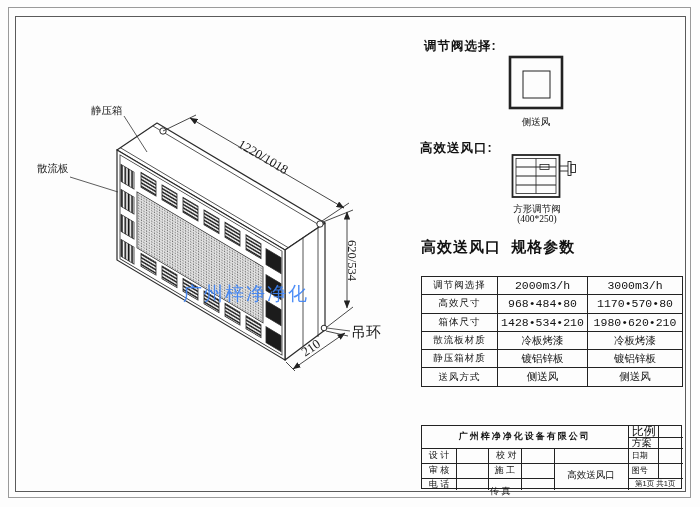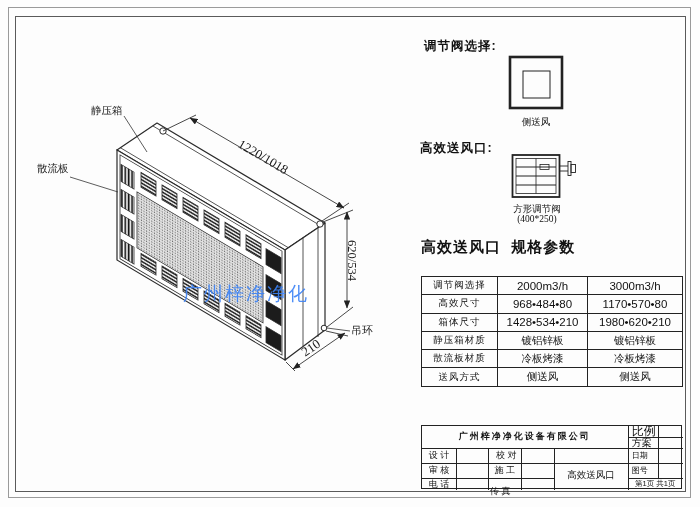--- a/index.html
+++ b/index.html
@@ -15,21 +15,21 @@
        text-align:center;white-space:nowrap;}
   .watermark{font-size:19px;color:#3b82f6;letter-spacing:2px;opacity:.9;white-space:nowrap;}
   .sec-title{font-size:12.5px;font-weight:bold;letter-spacing:1px;white-space:nowrap;}
   .caption{font-size:9.5px;text-align:center;white-space:nowrap;}
   .spec-title{font-size:15px;font-weight:bold;white-space:pre;letter-spacing:1px;}
   table.spec{position:absolute;left:421px;top:276px;width:261px;border-collapse:collapse;
              table-layout:fixed;}
   table.spec td{border:1px solid #222;height:17.3px;text-align:center;vertical-align:middle;
                 padding:0;overflow:hidden;white-space:nowrap;}
   table.spec td.k{font-size:9.5px;letter-spacing:1px;}
-  table.spec td.v{font-family:Liberation Sans, sans-serif;font-size:11.5px;}
+  table.spec td.v{font-family:Liberation Mono, monospace;font-size:11.5px;}
   .tb{position:absolute;left:421px;top:425px;width:261px;height:64px;
       border:1.5px solid #222;box-sizing:border-box;}
   .tb .ln{position:absolute;background:#222;}
   .tb .cell{position:absolute;font-size:9px;white-space:nowrap;overflow:hidden;}
   .tb .c{display:flex;align-items:center;justify-content:center;text-align:center;}
   .tb .l{display:flex;align-items:center;justify-content:flex-start;padding-left:3px;box-sizing:border-box;}
   .company{font-size:14px;font-weight:bold;letter-spacing:2px;}
 </style>
 </head>
 <body>
@@ -146,21 +146,21 @@
       <rect x="540" y="164.5" width="9" height="5" stroke-width="0.8"></rect>
       <line x1="559.5" y1="166" x2="568" y2="166" stroke-width="0.9"></line>
       <line x1="559.5" y1="171" x2="568" y2="171" stroke-width="0.9"></line>
       <rect x="568" y="161.5" width="3" height="14" stroke-width="0.9"></rect>
       <rect x="571" y="164.5" width="4.5" height="8" stroke-width="0.9"></rect>
     </g>
   </svg>
 
   <div class="abs lbl" style="left:91px;top:104px">静压箱</div>
   <div class="abs lbl" style="left:37px;top:162px">散流板</div>
-  <div class="abs lbl" style="left:351px;top:323px;font-size:11px">吊环</div>
+  <div class="abs lbl" style="left:351px;top:323px;font-size:15px">吊环</div>
 
   <div class="abs dim" style="left:208px;top:149px;width:110px;transform:rotate(30.3deg)">1220/1018</div>
   <div class="abs dim" style="left:301px;top:253px;width:100px;font-size:12.5px;transform:rotate(90deg)">620/534</div>
   <div class="abs dim" style="left:281px;top:340px;width:60px;transform:rotate(-35deg)">210</div>
 
   <div class="abs watermark" style="left:183px;top:281px">广州梓净净化</div>
 
   <div class="abs sec-title" style="left:424px;top:38px">调节阀选择:</div>
   <div class="abs caption" style="left:508px;top:116px;width:56px">侧送风</div>
 
@@ -186,28 +186,28 @@
       <td class="k">高效尺寸</td>
       <td class="v">968•484•80</td>
       <td class="v">1170•570•80</td>
     </tr>
     <tr>
       <td class="k">箱体尺寸</td>
       <td class="v">1428•534•210</td>
       <td class="v">1980•620•210</td>
     </tr>
     <tr>
+      <td class="k">散流板材质</td>
+      <td class="v" style="font-size:10.5px">冷板烤漆</td>
+      <td class="v" style="font-size:10.5px">冷板烤漆</td>
+    </tr>
+    <tr>
       <td class="k">静压箱材质</td>
       <td class="v" style="font-size:10.5px">镀铝锌板</td>
       <td class="v" style="font-size:10.5px">镀铝锌板</td>
-    </tr>
-    <tr>
-      <td class="k">散流板材质</td>
-      <td class="v" style="font-size:10.5px">冷板烤漆</td>
-      <td class="v" style="font-size:10.5px">冷板烤漆</td>
     </tr>
     <tr>
       <td class="k">送风方式</td>
       <td class="v" style="font-size:10.5px">侧送风</td>
       <td class="v" style="font-size:10.5px">侧送风</td>
     </tr>
   </tbody>
     </table>
 
   <div class="tb">

